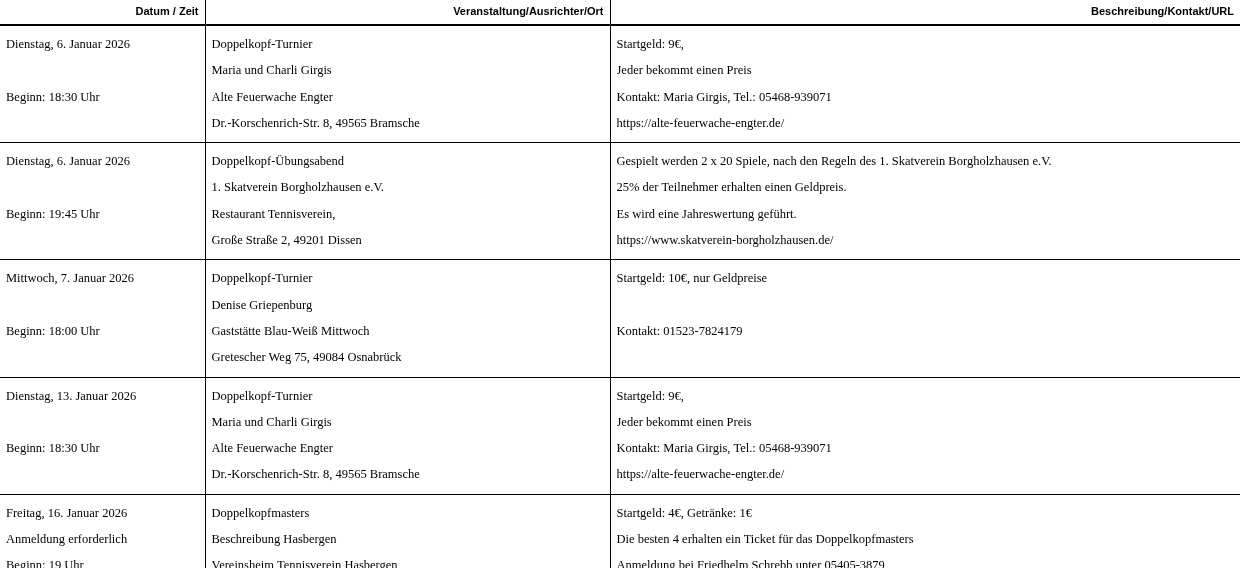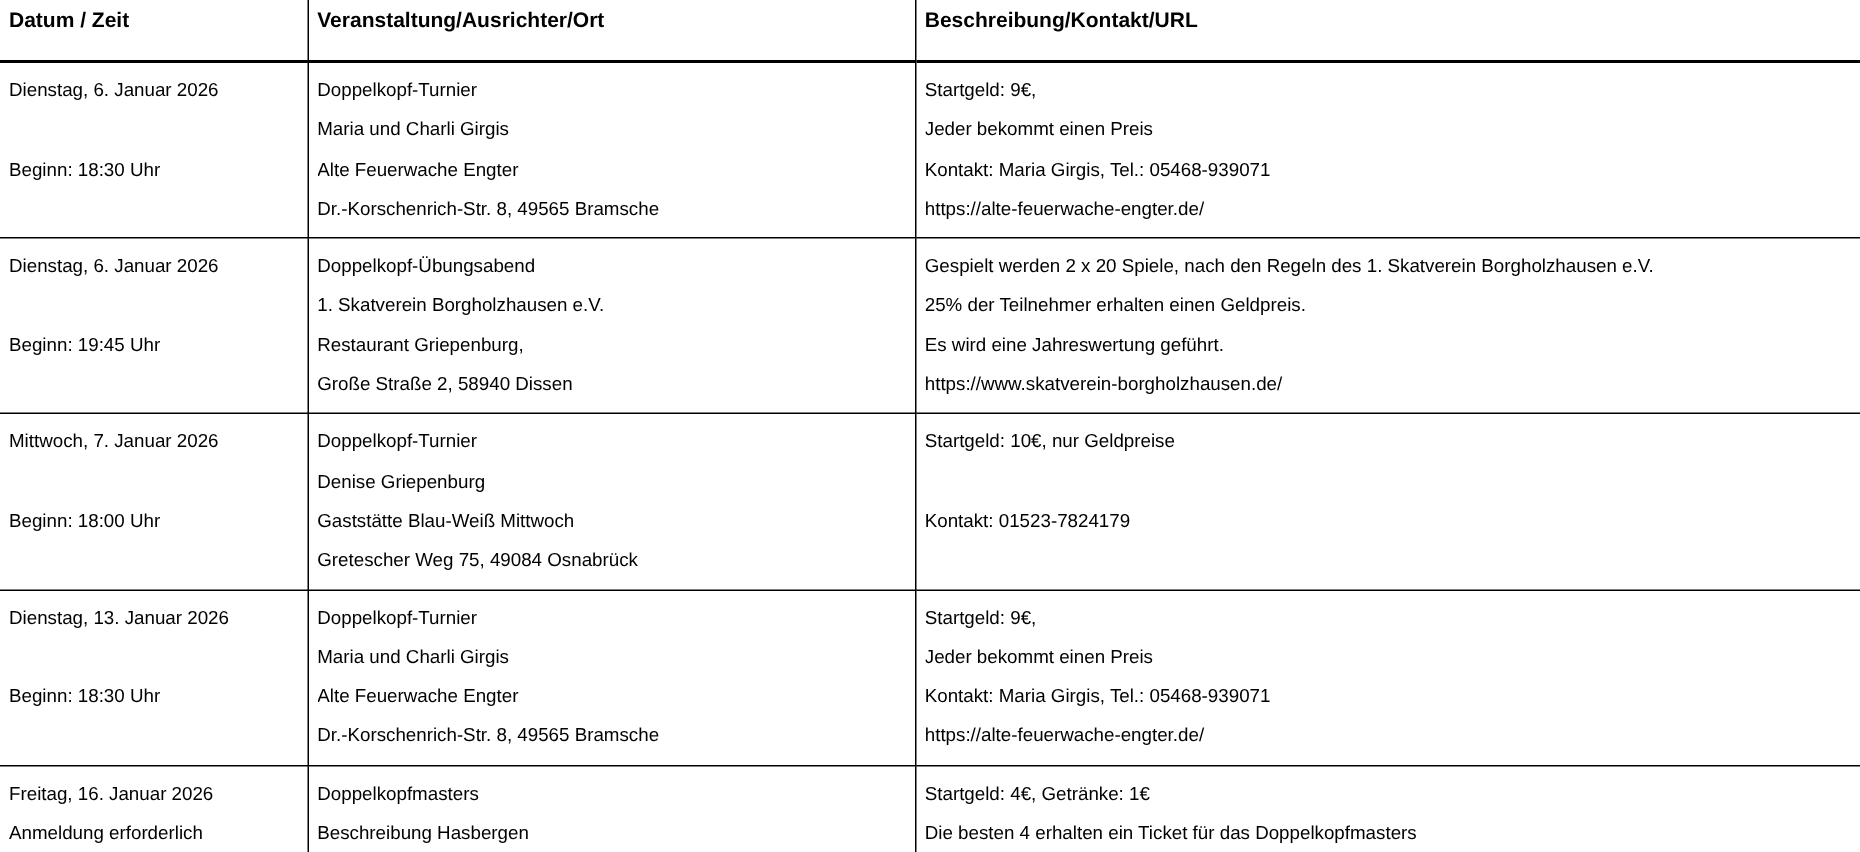--- a/index.html
+++ b/index.html
@@ -17,24 +17,24 @@
   table.events {
     border-collapse: collapse;
     width: 1240px;
     table-layout: fixed;
   }
   table.events col.c1 { width: 205px; }
   table.events col.c2 { width: 405px; }
   table.events col.c3 { width: 630px; }
 
   thead th {
-    text-align: left;
-    font-size: 14px;
+    text-align: right;
+    font-size: 11px;
     font-weight: bold;
-    padding: 5px 6px 19px 6px;
+    padding: 5px 6px 7px 6px;
     vertical-align: top;
     border-bottom: 2.5px solid #000000;
     border-right: 1px solid #000000;
   }
   thead th:last-child { border-right: none; }
 
   tbody td {
     vertical-align: top;
     padding: 5px 6px 6px 6px;
     border-right: 1px solid #000000;
@@ -44,20 +44,21 @@
   }
   tbody td:last-child { border-right: none; }
   tbody tr:last-child td { border-bottom: none; }
 
   .line {
     display: block;
     height: 26.3px;
     line-height: 26.3px;
     white-space: nowrap;
     overflow: hidden;
+    font-family: Liberation Serif, serif;
   }
   .line.blank { color: transparent; }
   .col3 .line { }
 </style>
 </head>
 <body>
 
 <table class="events">
   <colgroup>
     <col class="c1">
@@ -97,22 +98,22 @@
     <tr>
       <td>
         <span class="line">Dienstag, 6. Januar 2026</span>
         <span class="line blank"></span>
         <span class="line">Beginn: 19:45 Uhr</span>
         <span class="line blank"></span>
       </td>
       <td>
         <span class="line">Doppelkopf-Übungsabend</span>
         <span class="line">1. Skatverein Borgholzhausen e.V.</span>
-        <span class="line">Restaurant Griepenburg,</span>
-        <span class="line">Große Straße 2, 58940 Dissen</span>
+        <span class="line">Restaurant Tennisverein,</span>
+        <span class="line">Große Straße 2, 49201 Dissen</span>
       </td>
       <td class="col3">
         <span class="line">Gespielt werden 2 x 20 Spiele, nach den Regeln des 1. Skatverein Borgholzhausen e.V.</span>
         <span class="line">25% der Teilnehmer erhalten einen Geldpreis.</span>
         <span class="line">Es wird eine Jahreswertung geführt.</span>
         <span class="line">https://www.skatverein-borgholzhausen.de/</span>
       </td>
     </tr>
 
     <tr>

